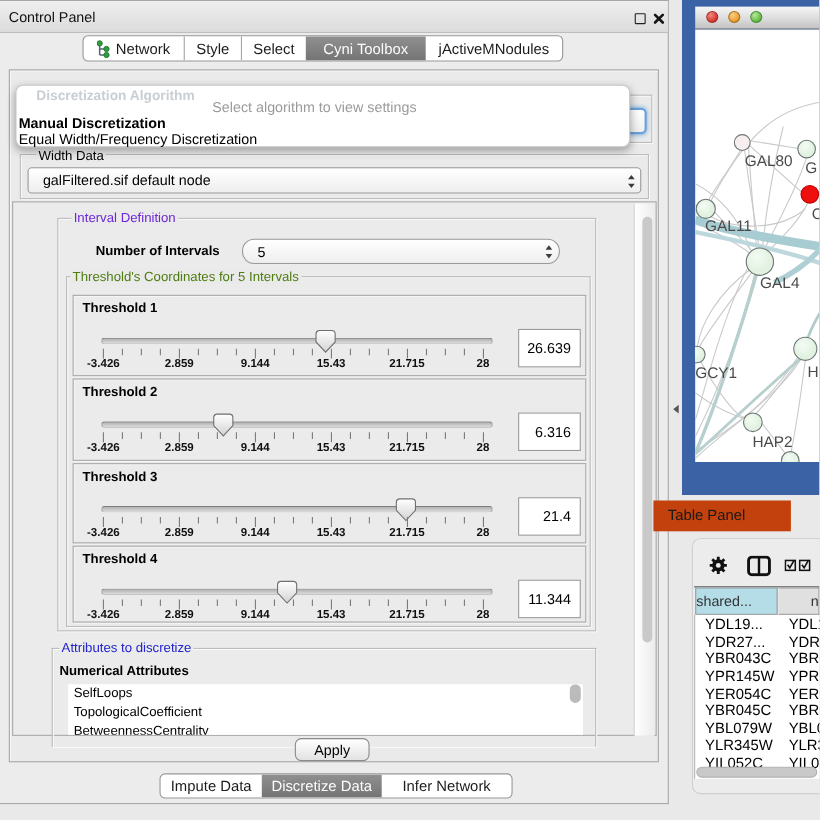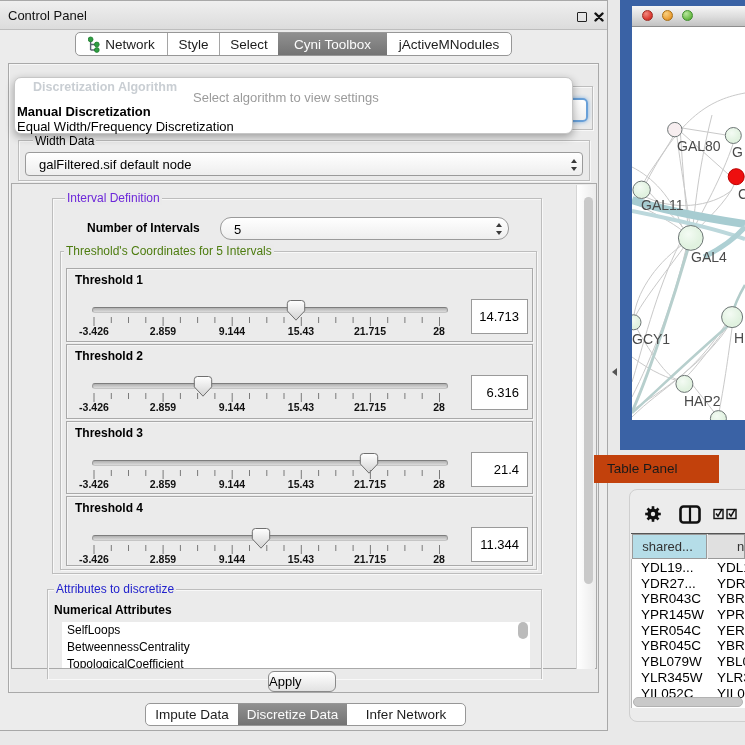--- a/index.html
+++ b/index.html
@@ -38,42 +38,42 @@
 .track { position:absolute; height:6px; border-radius:3px; background:linear-gradient(#b0b0b0,#dcdcdc); border-top:1px solid #7d7d7d; border-left:1px solid #9d9d9d; border-right:1px solid #9d9d9d; border-bottom:1px solid #c5c5c5; }
 .thumb { position:absolute; }
 .ticks { position:absolute; }
 .tlab { position:absolute; font-size:10.5px; font-weight:bold; color:#111; text-align:center; }
 .vbox { position:absolute; width:57px; height:35px; background:#fff; border:1px solid #9a9a9a; font-size:13px; text-align:right; line-height:33px; padding-right:8px; }
 
 #list { position:absolute; left:62px; top:621px; width:468px; height:46px; background:#fff; overflow:hidden; }
 #list div { font-size:12px; color:#000; height:17px; line-height:17px; padding-left:5px; }
 #lthumb { position:absolute; left:456px; top:0px; width:10px; height:60px; background:#bbbbbb; border-radius:5px; }
 
-#apply { position:absolute; left:259px; top:607px; width:68px; height:21px; background:linear-gradient(#ffffff,#e2e2e2); border:1px solid #8a8a8a; border-radius:6px; font-size:13px; text-align:left; line-height:19px; }
+#apply { position:absolute; left:259px; top:607px; width:68px; height:21px; background:linear-gradient(#ffffff,#e2e2e2); border:1px solid #8a8a8a; border-radius:6px; font-size:13px; text-align:center; line-height:19px; }
 
 
 #popup { position:absolute; left:14px; top:76px; width:559px; height:57px; background:#fff; border:1px solid #c6c6c6; border-radius:7px; box-shadow:0 3px 8px rgba(0,0,0,0.33); z-index:50; }
 #popup .ghost { position:absolute; left:18px; top:2px; font-size:12.5px; font-weight:bold; color:#c9ced3; }
 #popup .hint { position:absolute; left:178px; top:12px; font-size:13px; color:#9b9b9b; }
 #popup .it1 { position:absolute; left:2px; top:26px; font-size:13px; font-weight:bold; color:#000; }
 #popup .it2 { position:absolute; left:2px; top:41px; font-size:13px; color:#000; }
 
 
 #netwin { position:absolute; left:620px; top:0; width:125px; height:450px; background:#3a62a5; }
 #nettitle { position:absolute; left:12px; top:6px; width:113px; height:21px; background:linear-gradient(#f6f6f6 0%,#dcdcdc 55%,#c2c2c2 100%); border-bottom:1px solid #8e8e8e; }
 .light { position:absolute; top:4px; width:11px; height:11px; border-radius:50%; }
 #netcanvas { position:absolute; left:12px; top:27px; width:113px; height:393px; background:#fff; }
 
 #tpbar { position:absolute; left:594px; top:455px; width:125px; height:28px; background:#c2410c; }
 #tpbar span { position:absolute; left:13px; top:6px; font-size:13.5px; color:#1a1a1a; }
 
 #tctr { position:absolute; left:629px; top:489px; width:130px; height:233px; background:#ececec; border:1px solid #cfcfcf; border-radius:8px; }
 
 #thead { position:absolute; left:631px; top:533px; width:114px; height:26px; border-top:1.5px solid #555; }
-#th1 { position:absolute; left:632px; top:534px; width:75px; height:25px; background:#b5dde8; border:1px solid #9a9a9a; font-size:13px; color:#333; text-align:center; padding-right:4px; line-height:24px; }
+#th1 { position:absolute; left:632px; top:534px; width:75px; height:25px; background:#b5dde8; border:1px solid #9a9a9a; font-size:13px; color:#333; text-align:left; padding-right:4px; line-height:24px; }
 #th2 { position:absolute; left:708px; top:534px; width:37px; height:25px; background:#e0e0e0; border:1px solid #9a9a9a; border-left:none; font-size:13px; color:#333; }
 #tbody { position:absolute; left:631px; top:559px; width:114px; height:149px; background:#fff; border-left:1px solid #b5b5b5; }
 .trow { position:absolute; left:631px; width:114px; height:16px; font-size:13.5px; color:#000; }
 .trow .c1 { position:absolute; left:10px; top:0; }
 .trow .c2 { position:absolute; left:86px; top:0; }
 #hscroll { position:absolute; left:633px; top:697px; width:110px; height:10px; background:#c9c9c9; border:1px solid #b2b2b2; border-radius:5px; }
 
 #gear { position:absolute; left:644px; top:505px; }
 #colicon { position:absolute; left:679px; top:505px; }
 #checks { position:absolute; left:713px; top:508px; }
@@ -175,21 +175,21 @@
                 <line x1="337.9" y1="1" x2="337.9" y2="7" stroke="#7a7a7a" stroke-width="1"></line>
                 <line x1="355.2" y1="1" x2="355.2" y2="7" stroke="#7a7a7a" stroke-width="1"></line>
                 <line x1="372.5" y1="1" x2="372.5" y2="10" stroke="#7a7a7a" stroke-width="1"></line>
               </svg>
   <div class="tlab" style="left:-7px;top:56px;width:68px">-3.426</div>
               <div class="tlab" style="left:62px;top:56px;width:68px">2.859</div>
               <div class="tlab" style="left:131px;top:56px;width:68px">9.144</div>
               <div class="tlab" style="left:200px;top:56px;width:68px">15.43</div>
               <div class="tlab" style="left:269px;top:56px;width:68px">21.715</div>
               <div class="tlab" style="left:338px;top:56px;width:68px">28</div>
-  <div class="vbox" style="left:404px;top:30px">14.713</div>
+  <div class="vbox" style="left:404px;top:30px">26.639</div>
 </div>
 <div class="tpanel" style="top:343px;height:75px">
   <div class="ttitle">Threshold 2</div>
   <div class="track" style="left:25px;top:38px;width:356px"></div>
   <svg class="thumb" style="left:126px;top:30px" width="20" height="23" viewBox="0 0 20 23">
     <path d="M4.5 1.5 h11 a3.2 3.2 0 0 1 3.2 3.2 v7.2 l-8.7 9.3 l-8.7 -9.3 v-7.2 a3.2 3.2 0 0 1 3.2 -3.2 z" fill="url(#thumbgrad)" stroke="#6f6f6f" stroke-width="1"></path>
   </svg>
   <svg class="ticks" width="400" height="12" style="left:0;top:47px">
                 <line x1="27.0" y1="1" x2="27.0" y2="10" stroke="#7a7a7a" stroke-width="1"></line>
                 <line x1="44.3" y1="1" x2="44.3" y2="7" stroke="#7a7a7a" stroke-width="1"></line>
@@ -293,22 +293,22 @@
               <div class="tlab" style="left:200px;top:56px;width:68px">15.43</div>
               <div class="tlab" style="left:269px;top:56px;width:68px">21.715</div>
               <div class="tlab" style="left:338px;top:56px;width:68px">28</div>
   <div class="vbox" style="left:404px;top:30px">11.344</div>
 </div>
         <div class="group" style="left:47px;top:588px;width:495px;height:90px;border-bottom:none"></div>
         <div class="glabel" style="left:54px;top:581px;color:#2222cc;background:#ebebeb">Attributes to discretize</div>
         <div style="position:absolute;left:54px;top:602px;font-size:12px;font-weight:bold">Numerical Attributes</div>
         <div id="list">
           <div>SelfLoops</div>
+          <div>TopologicalCoefficient</div>
           <div>BetweennessCentrality</div>
-          <div>TopologicalCoefficient</div>
           <div id="lthumb"></div>
         </div>
       </div>
 
       <div id="vtrack"></div>
       <div id="vthumb"></div>
     </div>
 
     <div id="apply">Apply</div>
   </div>

